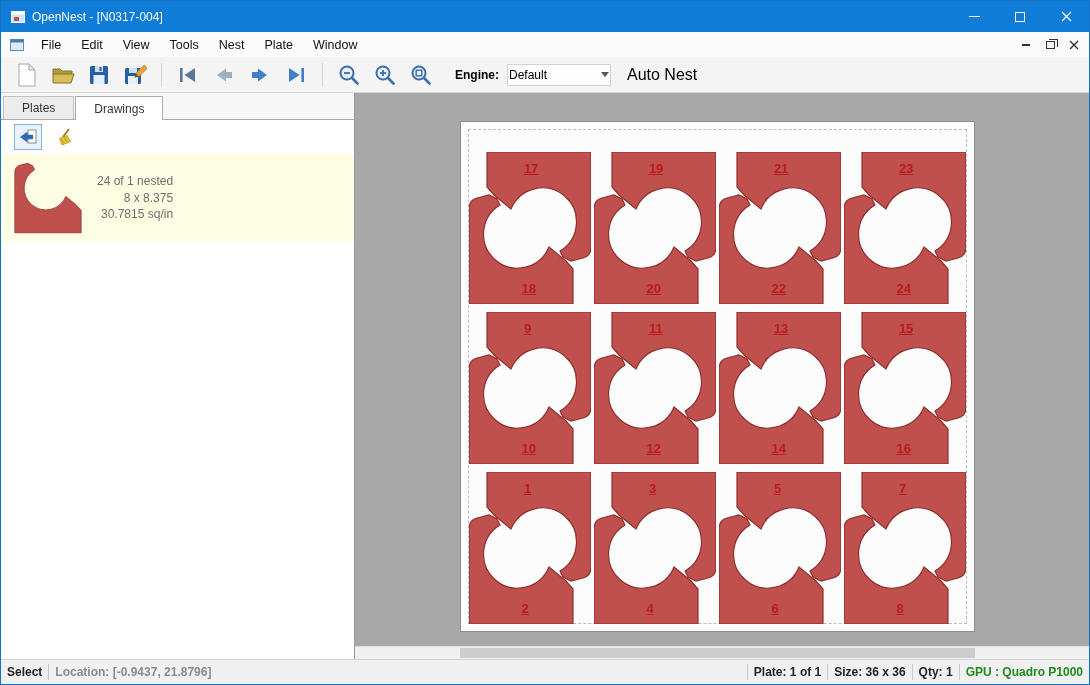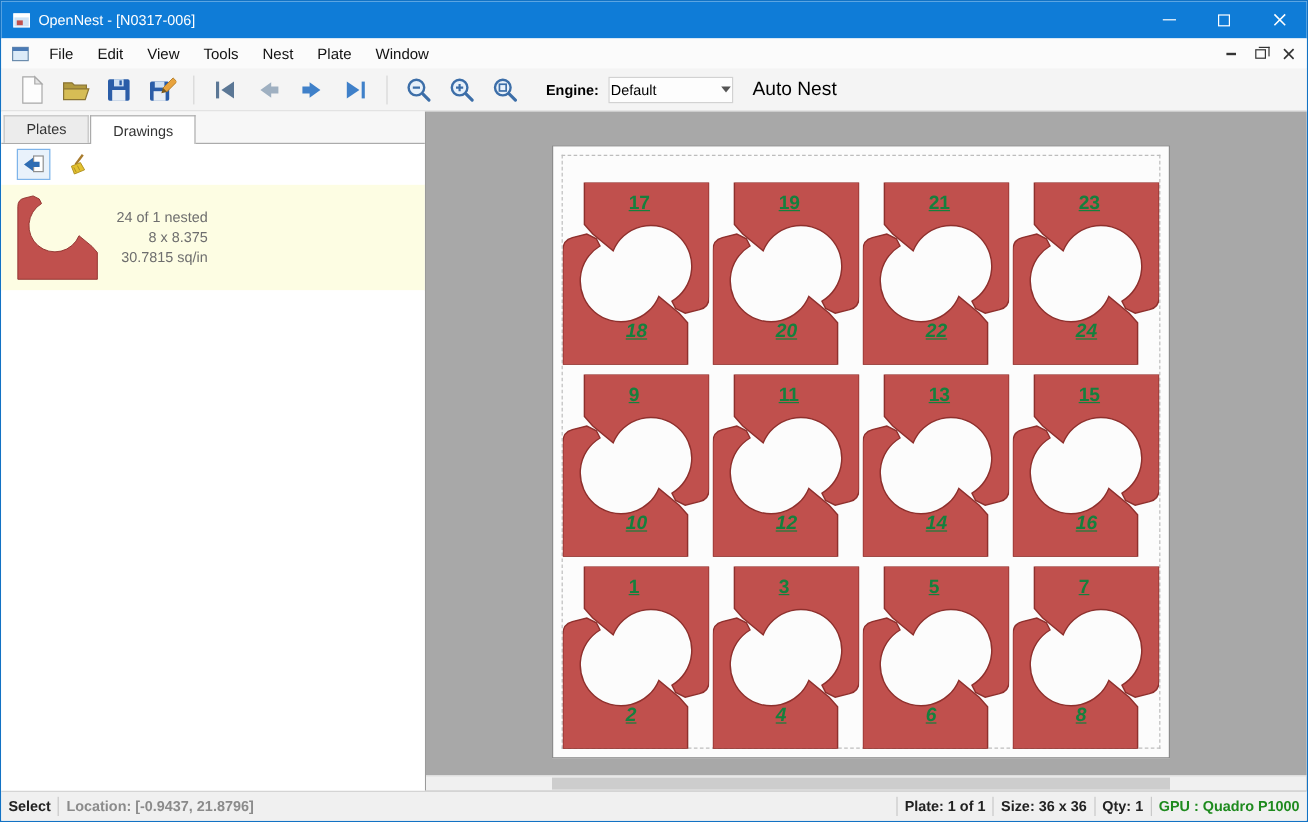--- a/index.html
+++ b/index.html
@@ -56,23 +56,23 @@
   .panel-rest{flex:1;background:#fff;}
 
   
   .canvas{flex:1;position:relative;background:#a8a8a8;overflow:hidden;}
   .plate{position:absolute;left:105px;top:28px;width:515px;height:511px;background:#fcfcfc;border:1px solid #8c8c8c;}
   .plate-margin{position:absolute;inset:7px;border:1px dashed #bdbdbd;pointer-events:none;}
   .nest-grid{position:absolute;left:8px;top:30px;display:grid;grid-template-columns:repeat(4,122px);grid-auto-rows:152px;column-gap:3px;row-gap:8px;}
   .cell{position:relative;width:122px;height:152px;}
   .cell svg{position:absolute;left:0;top:0;}
   .part{fill:var(--part-fill);stroke:var(--part-stroke);stroke-width:1.2px;}
-  .num{position:absolute;font-size:16px;font-weight:700;color:#15803d;text-decoration:underline;}
+  .num{position:absolute;font-size:13px;font-weight:700;color:#b91c1c;text-decoration:underline;}
   .num.top{left:45%;top:9px;}
-  .num.bottom{left:43%;bottom:18px;font-style:italic;}
+  .num.bottom{left:43%;bottom:8px;}
   .hscroll{position:absolute;left:0;right:0;bottom:0;height:13px;background:#f0f0f0;border-top:1px solid #dcdcdc;}
   .hthumb{position:absolute;left:105px;width:515px;top:1px;bottom:1px;background:#cdcdcd;}
 
   
   .statusbar{height:25px;background:#f0f0f0;border-top:1px solid #d4d4d4;display:flex;align-items:center;font-size:12px;color:#222;flex:0 0 auto;}
   .sb-seg{padding:0 6px;white-space:nowrap;font-weight:bold;}
   .sb-div{width:1px;height:16px;background:#c9c9c9;flex:0 0 auto;}
   .sb-location{color:#8b8b8b;}
   .sb-right{margin-left:auto;display:flex;align-items:center;height:100%;}
   .sb-gpu{color:var(--gpu-green);}
@@ -89,21 +89,21 @@
 <div class="window">
 
   <div class="titlebar">
     <span class="appicon">
       <svg width="16" height="16" viewBox="0 0 16 16">
           <rect x="1.5" y="2.5" width="13" height="11" fill="#cfe3f5" stroke="#ffffff"></rect>
           <rect x="1.5" y="2.5" width="13" height="3" fill="#ffffff"></rect>
           <rect x="4" y="8" width="5" height="4" fill="#c0504d"></rect>
         </svg>
     </span>
-    <span class="title">OpenNest - [N0317-006]</span>
+    <span class="title">OpenNest - [N0317-004]</span>
     <div class="caption-buttons">
       <div class="cap-btn">
           <span class="min-glyph"></span>
         </div>
       <div class="cap-btn">
           <span class="max-glyph"></span>
         </div>
       <div class="cap-btn">
         <svg width="11" height="11" viewBox="0 0 11 11">
             <path d="M1 1 L10 10 M10 1 L1 10" stroke="#fff" stroke-width="1.3"></path>

